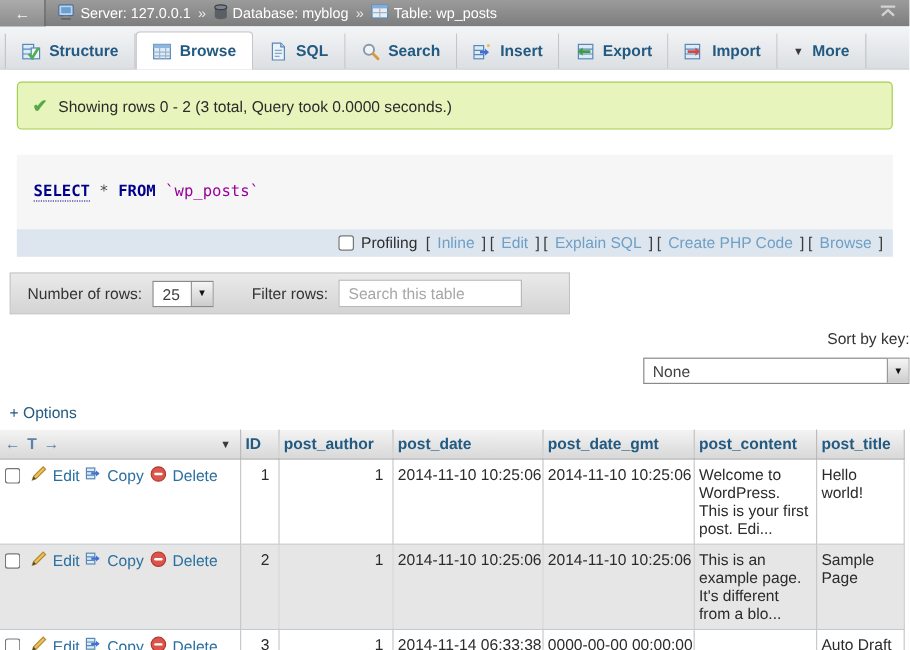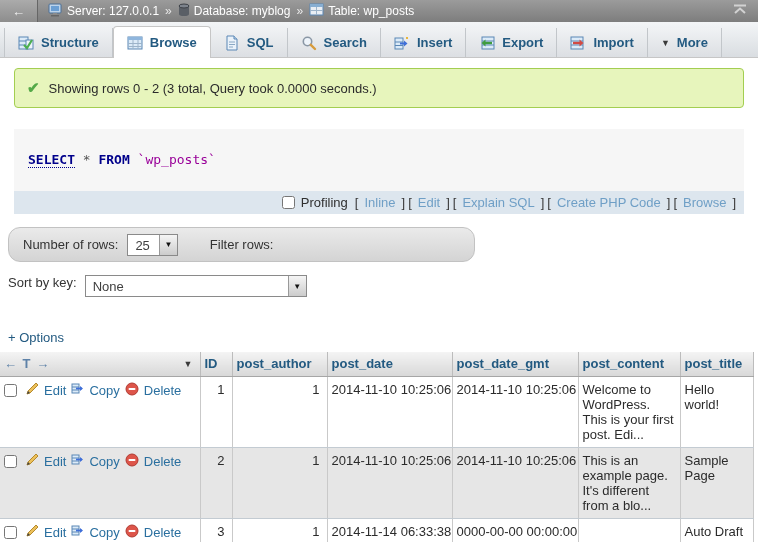--- a/index.html
+++ b/index.html
@@ -43,33 +43,33 @@
   .star { color:#555; }
   .tbl-name { color:#990099; }
   .profbar { background:#dde6ee; padding:4px 8px; display:flex; justify-content:flex-end;
     align-items:center; gap:3px; color:#2f2f2f; }
   .profbar label { margin:0 4px 0 3px; }
   .plink { color:#6f9fc6; text-decoration:none; cursor:pointer; padding:0 3px; }
   .bracket { color:#3a3a3a; }
 
   
   .rowsbar { margin:13px 0 0 8px; width:467px; height:35px;
-    background:linear-gradient(#eaeaea,#d4d4d4); border:1px solid #c2c2c2; border-radius:12px;
+    background:linear-gradient(#eaeaea,#d4d4d4); border:1px solid #c2c2c2; border-radius:0;
     display:flex; align-items:center; padding:0 14px; gap:9px; color:#333; }
   .fake-select { display:inline-flex; align-items:stretch; background:#fff;
     border:1px solid #8a8a8a; height:22px; cursor:pointer; }
   .fake-select .val { padding:3px 9px 0 7px; color:#404040; }
   .fake-select .arrow-btn { width:18px; background:linear-gradient(#f5f5f5,#cccccc);
     border-left:1px solid #999; display:flex; align-items:center; justify-content:center;
     font-size:8px; color:#111; }
   .filter-input { width:153px; height:23px; border:1px solid #b9b9b9; padding:0 7px;
     font:13px "Liberation Sans", sans-serif; color:#333; }
   .filter-input::placeholder { color:#a7a7a7; }
 
-  .sortrow { margin:13px 0 17px 8px; display:flex; align-items:flex-start; gap:8px; color:#333; }
+  .sortrow { margin:13px 0 0 8px; display:flex; align-items:flex-end; gap:8px; color:#333;flex-direction:column; }
   .sort-select { width:222px; }
   .sort-select .val { flex:1; }
 
   .options-link { margin:16px 0 0 8px; display:inline-block; color:#235a81; cursor:pointer; }
 
   
   table.grid { margin-top:7px; border-collapse:collapse; table-layout:fixed; width:753px; }
   .grid th { background:linear-gradient(#f4f4f4,#d8d8d8); color:#235a81; font-weight:bold;
     text-align:left; padding:4px 4px; border-right:1px solid #bcbcbc; border-bottom:1px solid #a6a6a6;
     height:24px; font-size:13px; cursor:pointer; white-space:nowrap; overflow:hidden; }
@@ -269,20 +269,21 @@
 
 
 <div class="rowsbar">
   <span>Number of rows:</span>
   <span class="fake-select">
     <span class="val">25</span>
     <span class="arrow-btn">▼</span>
   </span>
   <span style="width:14px"></span>
   <span>Filter rows:</span>
+  <input class="filter-input" type="text" placeholder="Search this table" style="">
 </div>
 
 
 <div class="sortrow">
   <span>Sort by key:</span>
   <span class="fake-select sort-select">
     <span class="val">None</span>
     <span class="arrow-btn">▼</span>
   </span>
 </div>

